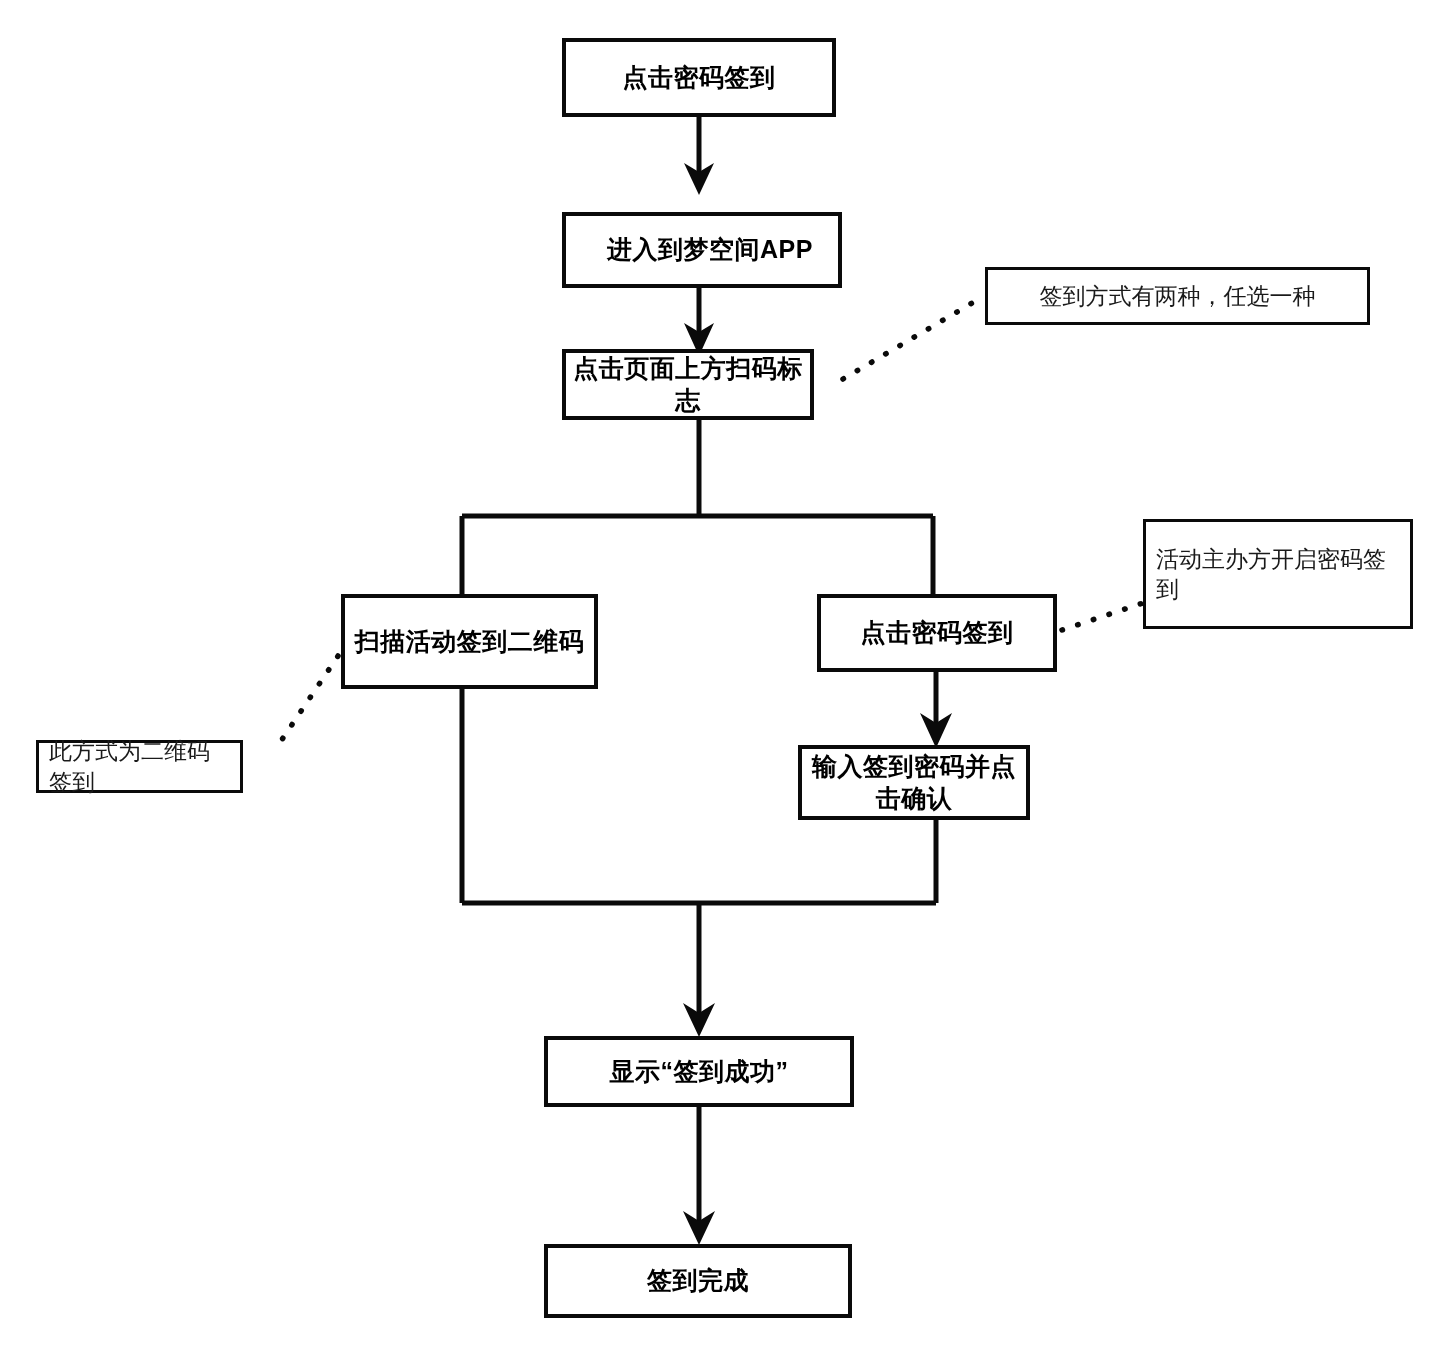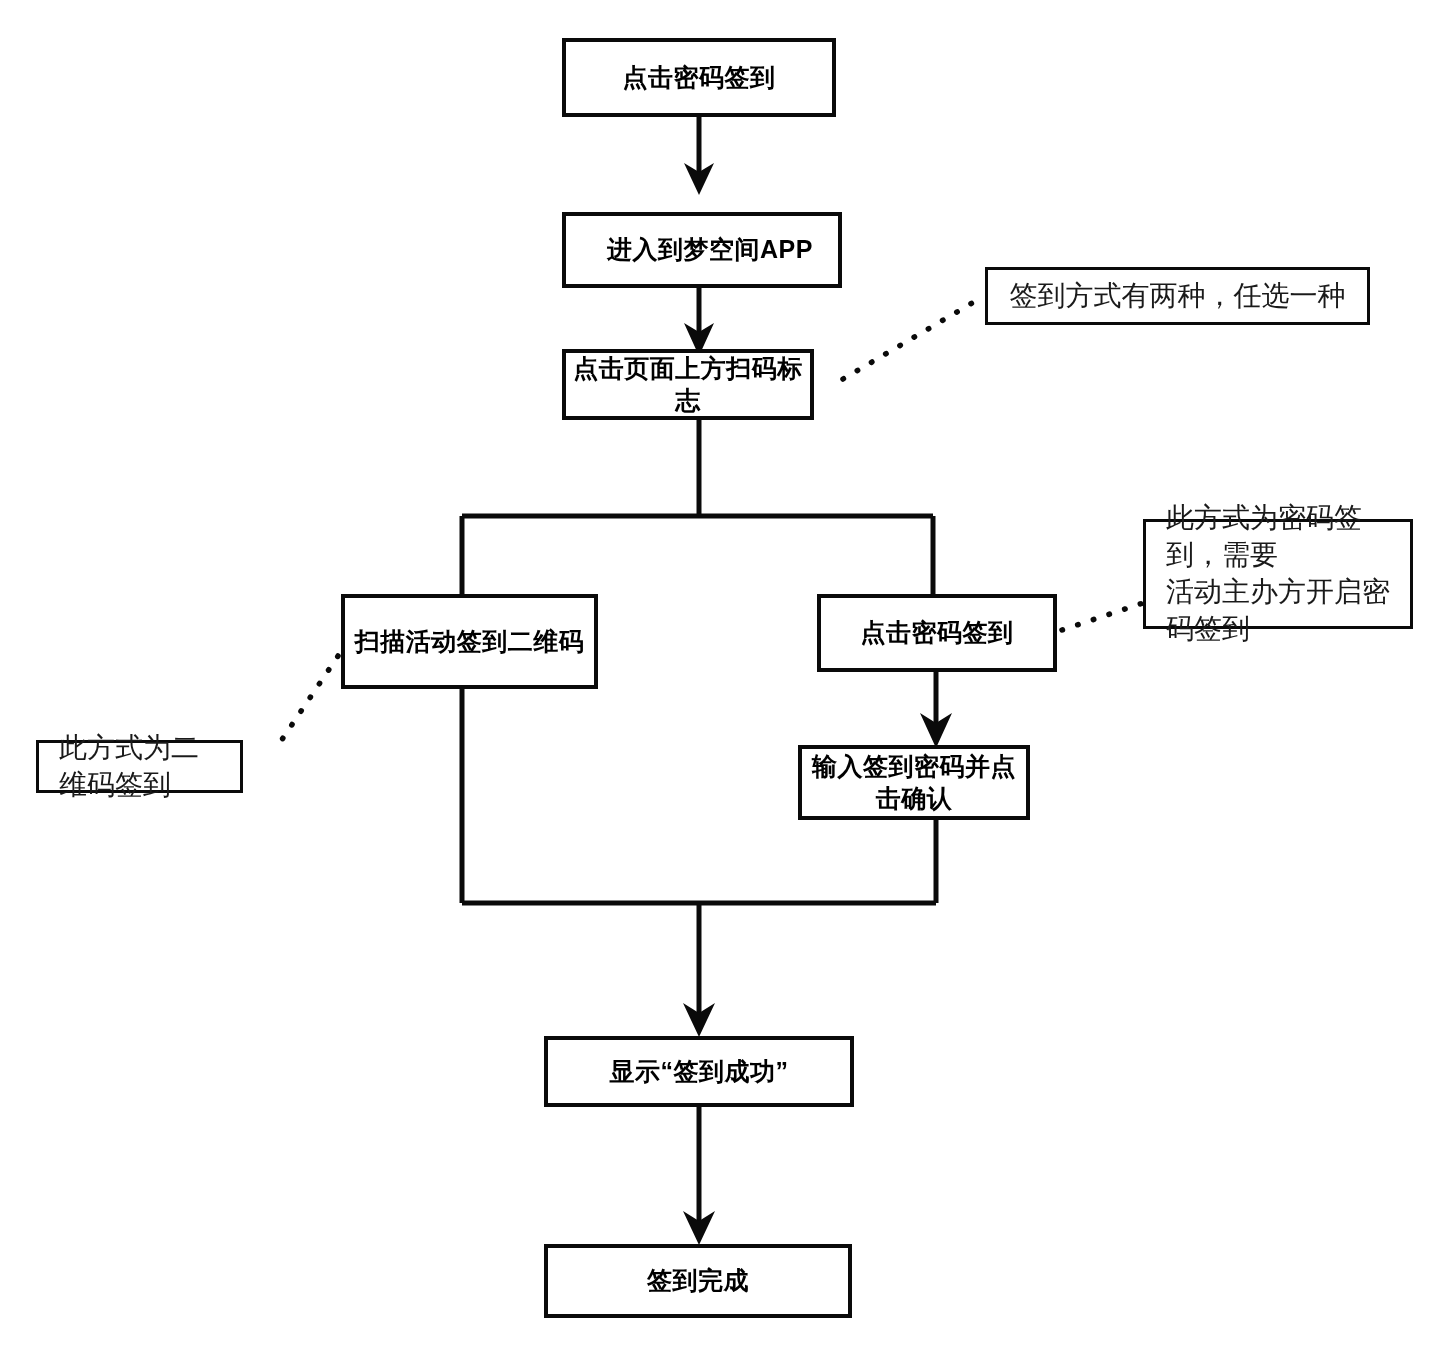--- a/index.html
+++ b/index.html
@@ -40,24 +40,24 @@
   .note {
     position: absolute;
     box-sizing: border-box;
     border: 3px solid #0a0a0a;
     background: #ffffff;
     display: flex;
     align-items: center;
     justify-content: flex-start;
     text-align: left;
     font-weight: 400;
-    font-size: 28px;
+    font-size: 23px;
     line-height: 1.32;
     color: #1a1a1a;
-    padding: 4px 20px;
+    padding: 4px 10px;
     z-index: 3;
   }
   .note.center { justify-content: center; }
   
   #wires {
     position: absolute;
     left: 0;
     top: 0;
     width: 1448px;
     height: 1360px;
@@ -155,19 +155,18 @@
 
   <div class="node" style="left:798px; top:745px; width:232px; height:75px;">输入签到密码并点击确认</div>
 
   <div class="node" style="left:544px; top:1036px; width:310px; height:71px;">显示“签到成功”</div>
 
   <div class="node" style="left:544px; top:1244px; width:308px; height:74px;">签到完成</div>
 
   <div class="note center" style="left:985px; top:267px; width:385px; height:58px;">签到方式有两种，任选一种</div>
 
   <div class="note" style="left:1143px; top:519px; width:270px; height:110px; flex-direction:column; align-items:flex-start; justify-content:center;">
-    <span>此方式为密码签到，需要</span>
     <span>活动主办方开启密码签到</span>
   </div>
 
   <div class="note center" style="left:36px; top:740px; width:207px; height:53px;">此方式为二维码签到</div>
 
 </div>
 
 </body></html>

